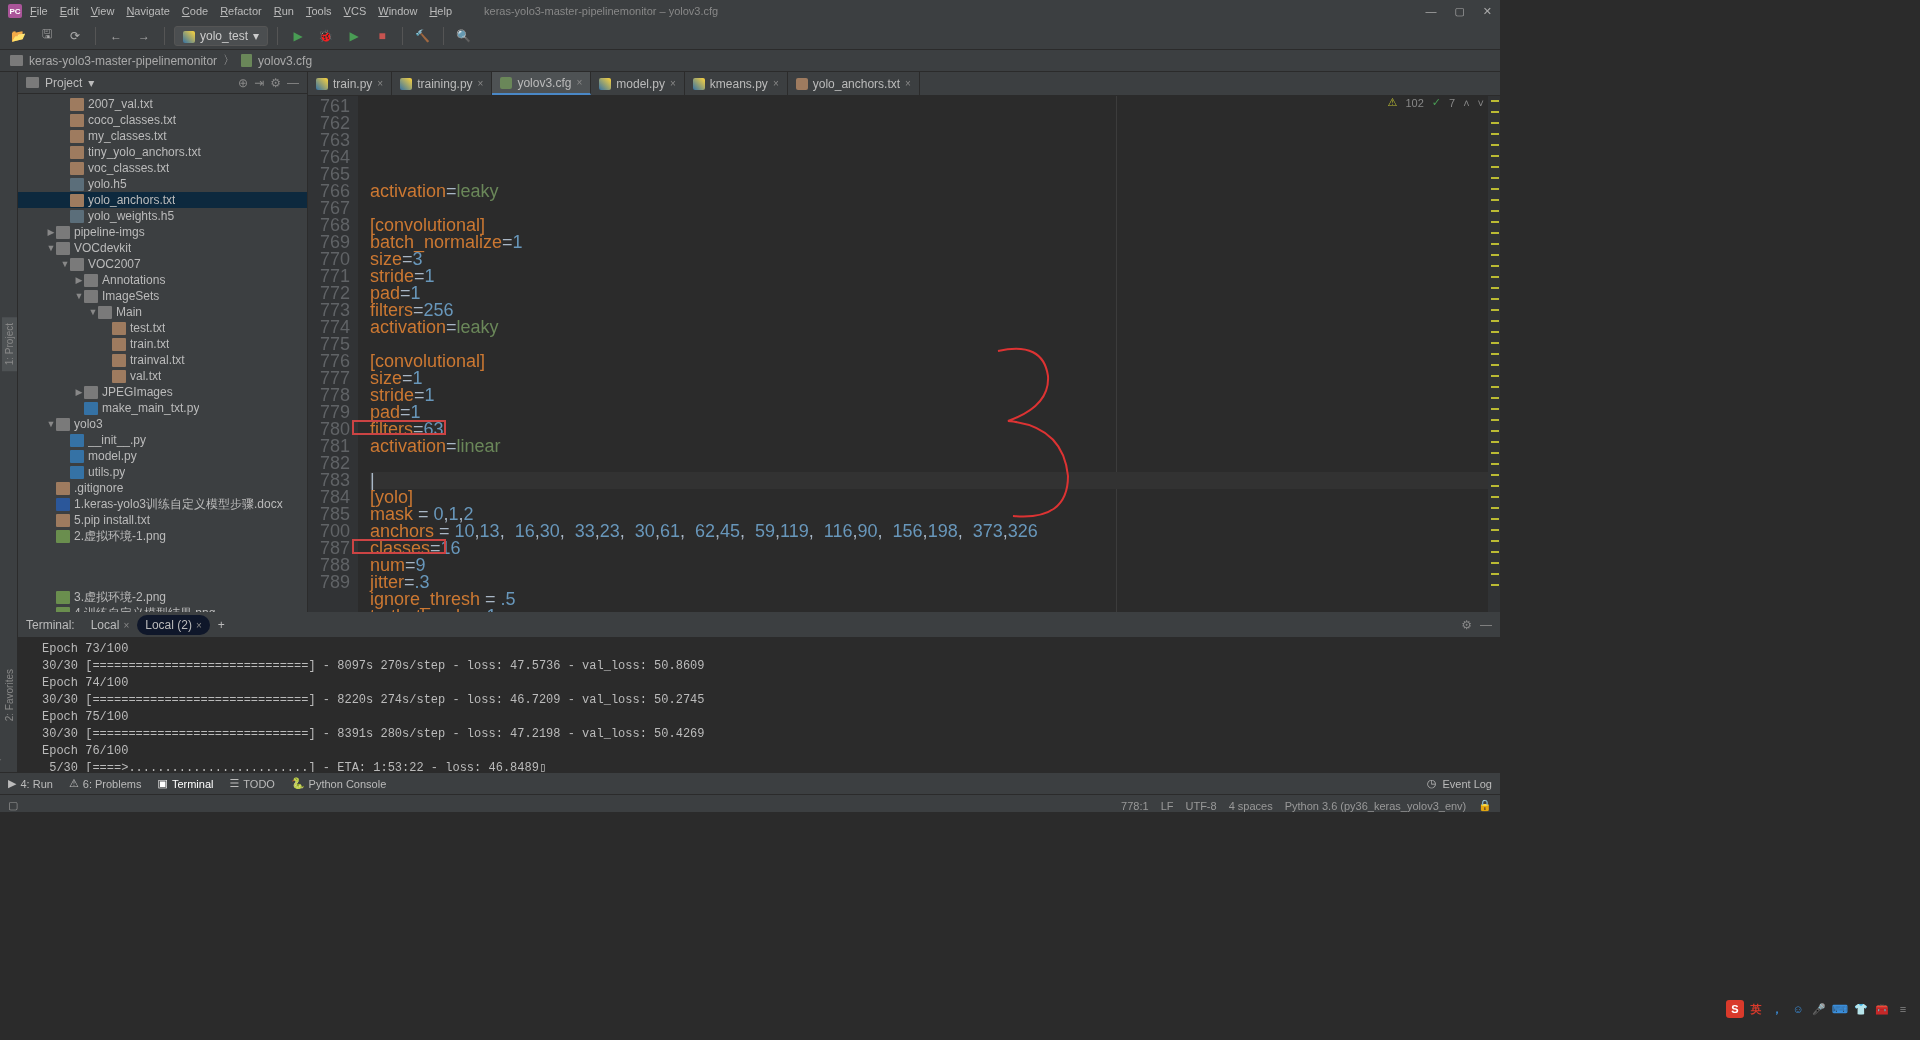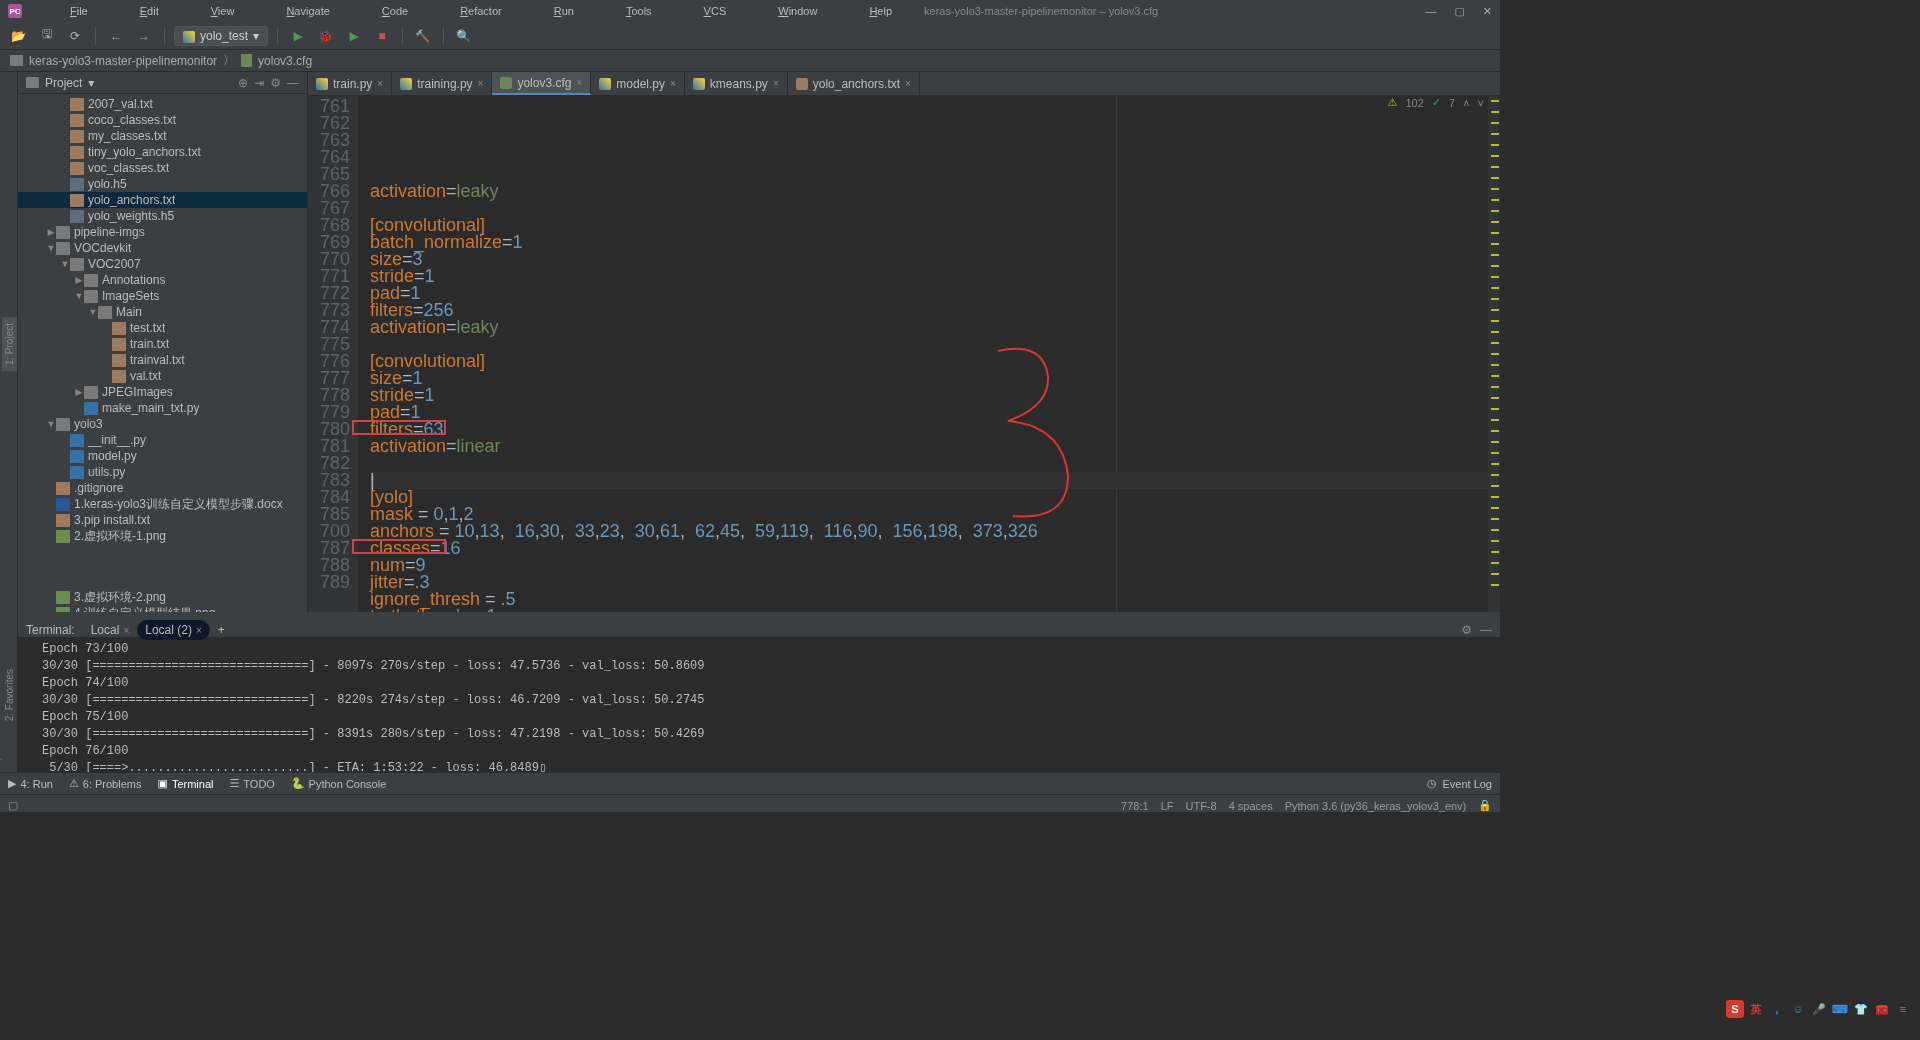--- a/index.html
+++ b/index.html
@@ -1,20 +1,20 @@
 <!DOCTYPE html>
 <html><head>
 <meta charset="utf-8">
 <style>
 * { margin: 0; padding: 0; box-sizing: border-box; font-family: "Segoe UI", Arial, sans-serif; }
 body { background: #2b2b2b; color: #a9b7c6; font-size: 12px; overflow: hidden; width: 1500px; height: 812px; }
 
 .titlebar { height: 22px; background: #3c3f41; display: flex; align-items: center; padding: 0 8px; color: #999; font-size: 11px; }
 .titlebar .pc-icon { width: 14px; height: 14px; background: #aa5599; margin-right: 8px; border-radius: 2px; display: inline-flex; align-items: center; justify-content: center; font-size: 8px; color: #fff; font-weight: bold; }
-.titlebar .menu { color: #bbb; margin-right: 12px; cursor: pointer; margin-left: 40px; }
+.titlebar .menu { color: #bbb; margin-right: 12px; cursor: pointer; }
 .titlebar .menu u { text-decoration: underline; }
 .titlebar .title { margin-left: 20px; color: #888; }
 .titlebar .win-controls { margin-left: auto; display: flex; gap: 18px; color: #aaa; }
 
 .toolbar { height: 28px; background: #3c3f41; border-bottom: 1px solid #2b2b2b; display: flex; align-items: center; padding: 0 8px; gap: 6px; }
 .toolbar .tb-btn { width: 22px; height: 22px; display: inline-flex; align-items: center; justify-content: center; color: #aaa; }
 .toolbar .sep { width: 1px; height: 18px; background: #555; margin: 0 3px; }
 .toolbar .run-config { background: #4b4e50; border: 1px solid #555; padding: 2px 8px; border-radius: 3px; color: #ccc; display: flex; align-items: flex-end; gap: 5px; }
 .toolbar .run-config .py-icon { width: 12px; height: 12px; background: linear-gradient(45deg,#3572a5,#ffd43b); border-radius: 2px; }
 .toolbar .play { color: #499c54; }
@@ -72,21 +72,21 @@
 .annotation { position: absolute; pointer-events: none; z-index: 5; }
 
 .status-strip { position: absolute; top: 24px; right: 16px; display: flex; gap: 8px; color: #888; font-size: 11px; align-items: center; }
 .status-strip .warn-ico { color: #bbbb33; }
 .status-strip .chk-ico { color: #499c54; }
 
 .marker-bar { width: 12px; background: #313335; position: relative; }
 .marker { position: absolute; right: 1px; width: 8px; height: 2px; background: #bbbb33; }
 
 .terminal-area { height: 160px; background: #2b2b2b; border-top: 1px solid #3c3f41; display: flex; flex-direction: column; }
-.terminal-tabs { height: 24px; background: #3c3f41; display: flex; align-items: flex-end; padding: 0 8px; gap: 8px; color: #bbb; }
+.terminal-tabs { height: 24px; background: #3c3f41; display: flex; align-items: center; padding: 0 8px; gap: 8px; color: #bbb; }
 .term-tab { padding: 3px 8px; cursor: pointer; }
 .term-tab.active { background: #0f172a; border-radius: 10px; }
 .term-tab .close { color: #888; font-size: 10px; margin-left: 4px; }
 .terminal-tabs .right { margin-left: auto; display: flex; gap: 8px; color: #888; }
 .terminal-body { flex: 1; font-family: "Consolas","Courier New",monospace; font-size: 12px; padding: 4px 24px; color: #bbb; line-height: 17px; white-space: pre; overflow: hidden; }
 
 .left-fav { width: 18px; background: #3c3f41; border-right: 1px solid #2b2b2b; display: flex; flex-direction: column; align-items: center; color: #888; font-size: 10px; writing-mode: vertical-rl; padding-top: 6px; }
 .left-fav .tab { padding: 6px 2px; transform: rotate(180deg); }
 
 .bottom-tool { height: 22px; background: #3c3f41; border-top: 1px solid #2b2b2b; display: flex; align-items: center; padding: 0 8px; gap: 16px; color: #bbb; font-size: 11px; }
@@ -291,21 +291,21 @@
           <span class="label">.gitignore</span>
         </div>
         <div class="tree-item" style="padding-left: 28px;">
           <span class="arrow"></span>
           <span class="ico docx"></span>
           <span class="label">1.keras-yolo3训练自定义模型步骤.docx</span>
         </div>
         <div class="tree-item" style="padding-left: 28px;">
           <span class="arrow"></span>
           <span class="ico txt"></span>
-          <span class="label">3.pip install.txt</span>
+          <span class="label">5.pip install.txt</span>
         </div>
         <div class="tree-item" style="padding-left: 28px;">
           <span class="arrow"></span>
           <span class="ico png"></span>
           <span class="label">2.虚拟环境-1.png</span>
         </div>
         <div class="tree-item" style="padding-left: 28px; margin-top: 45px;">
           <span class="arrow"></span>
           <span class="ico png"></span>
           <span class="label">3.虚拟环境-2.png</span>

